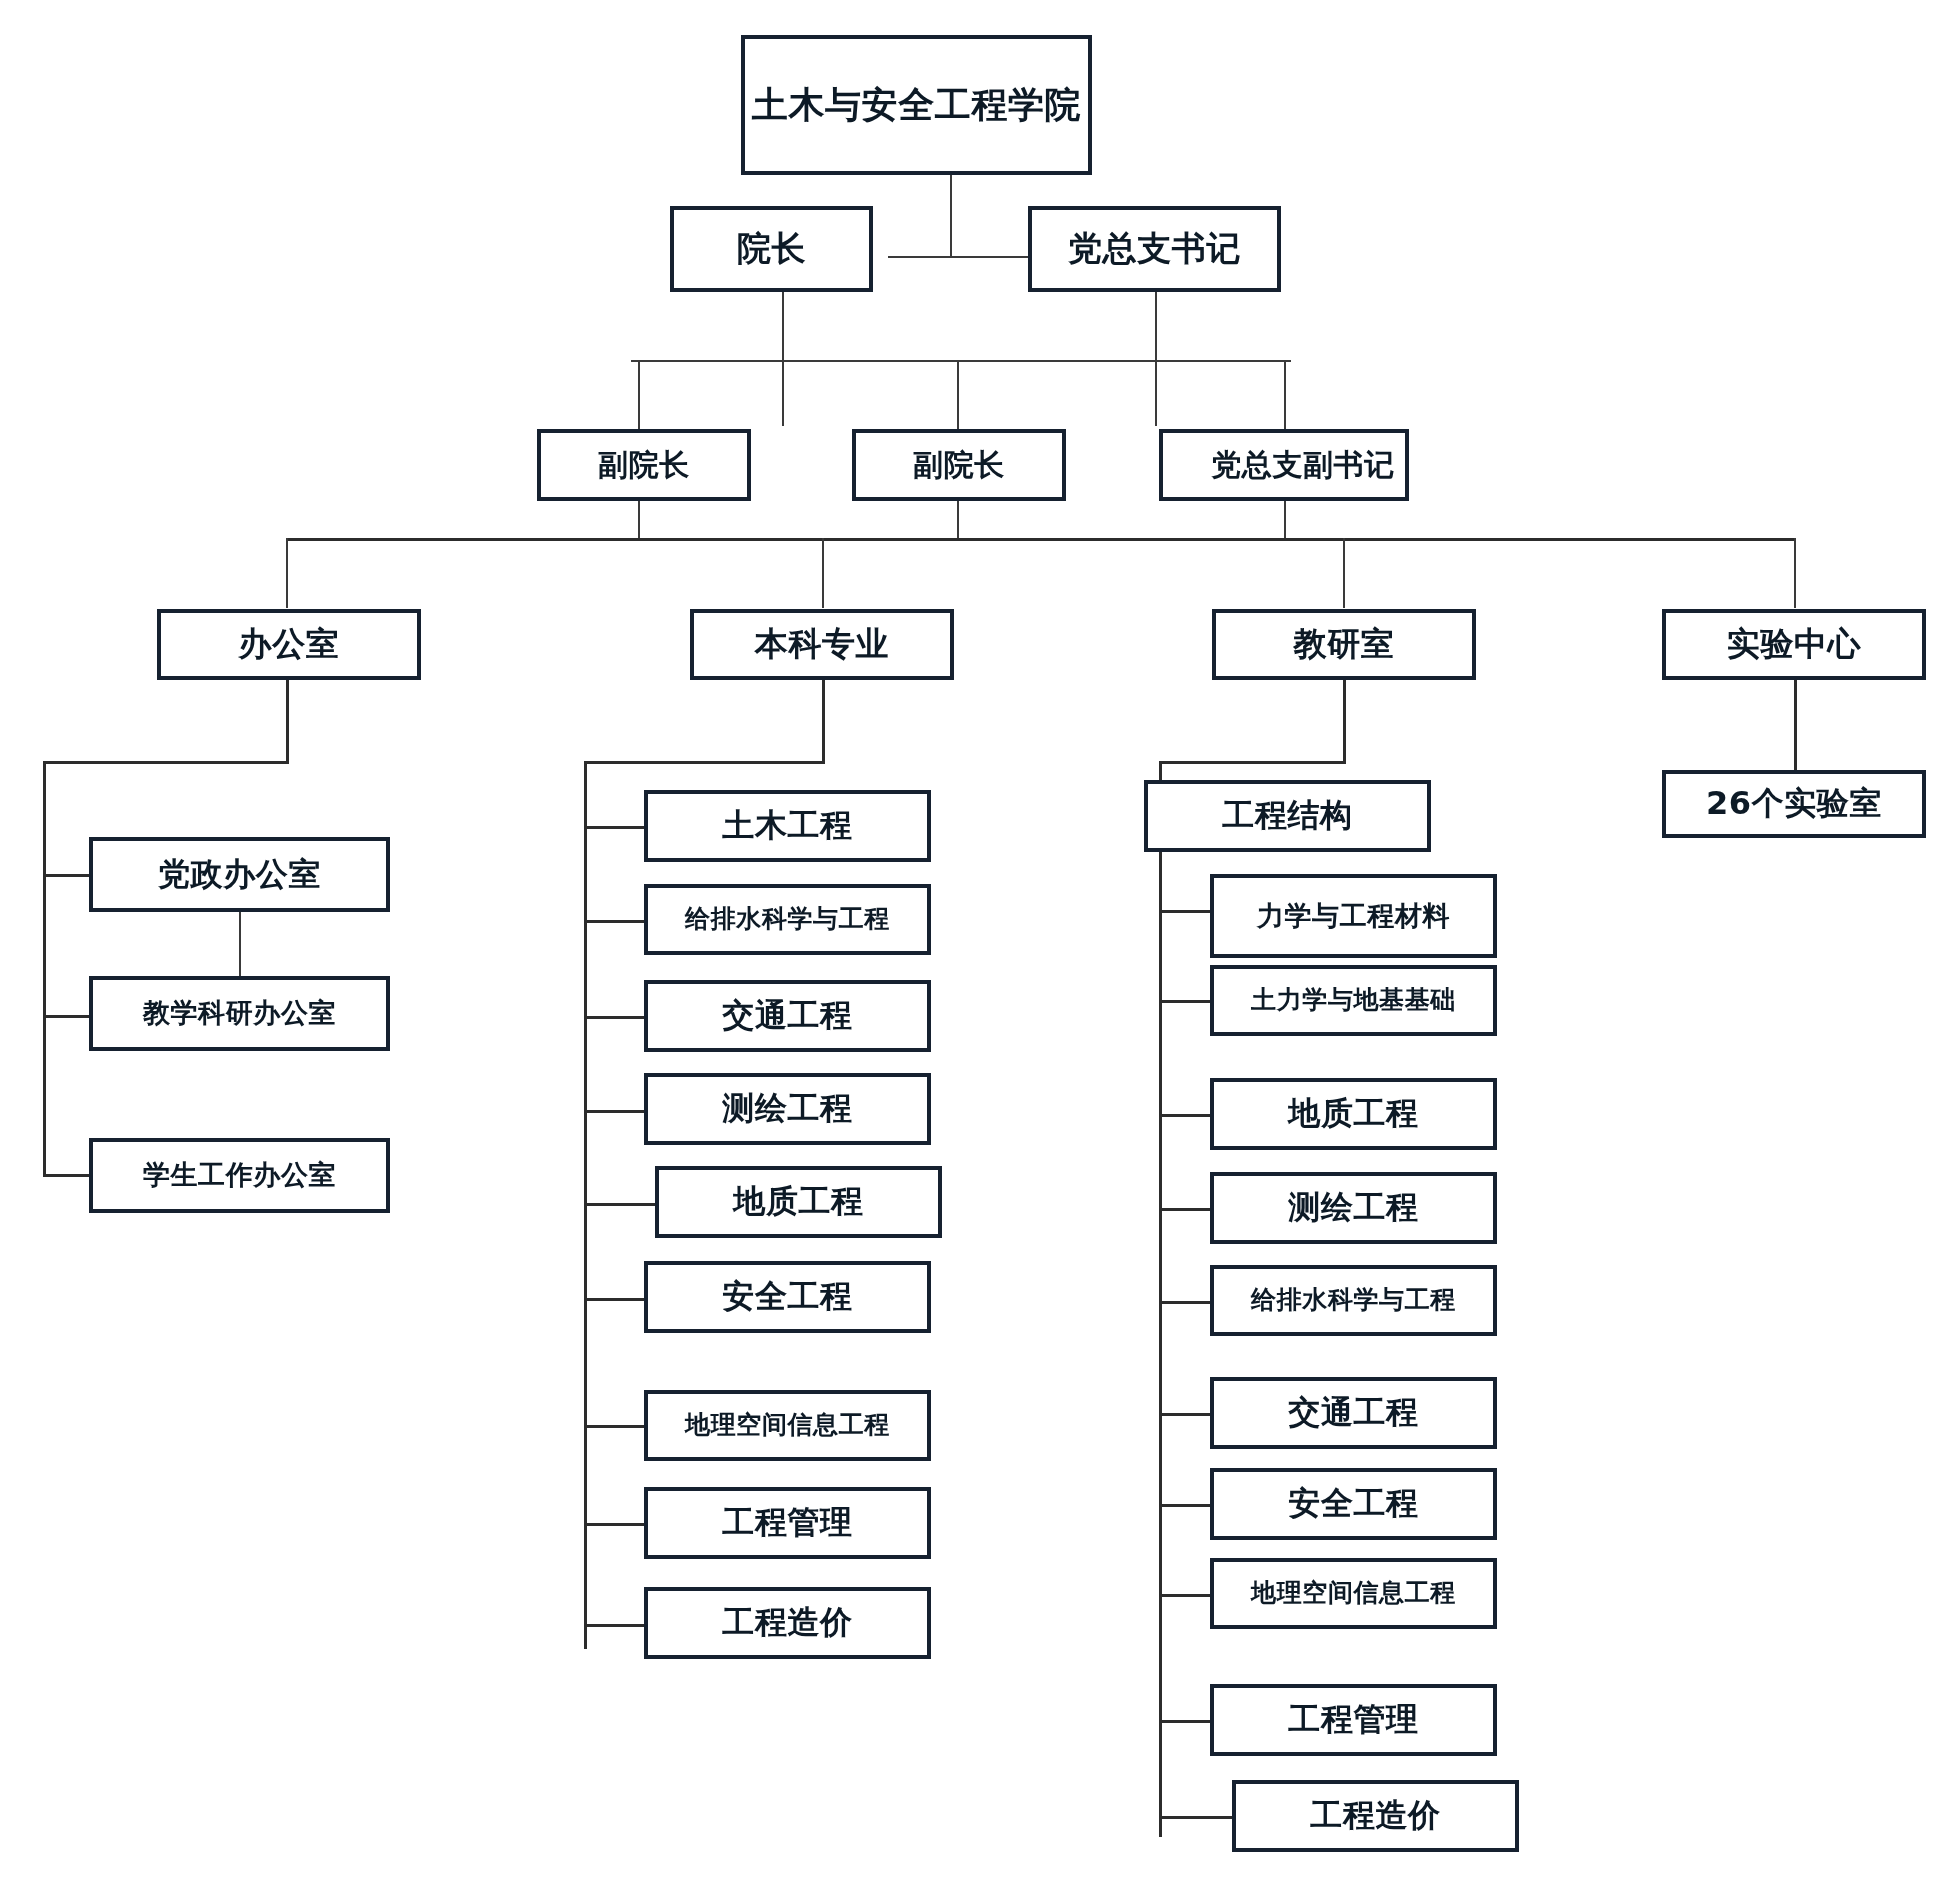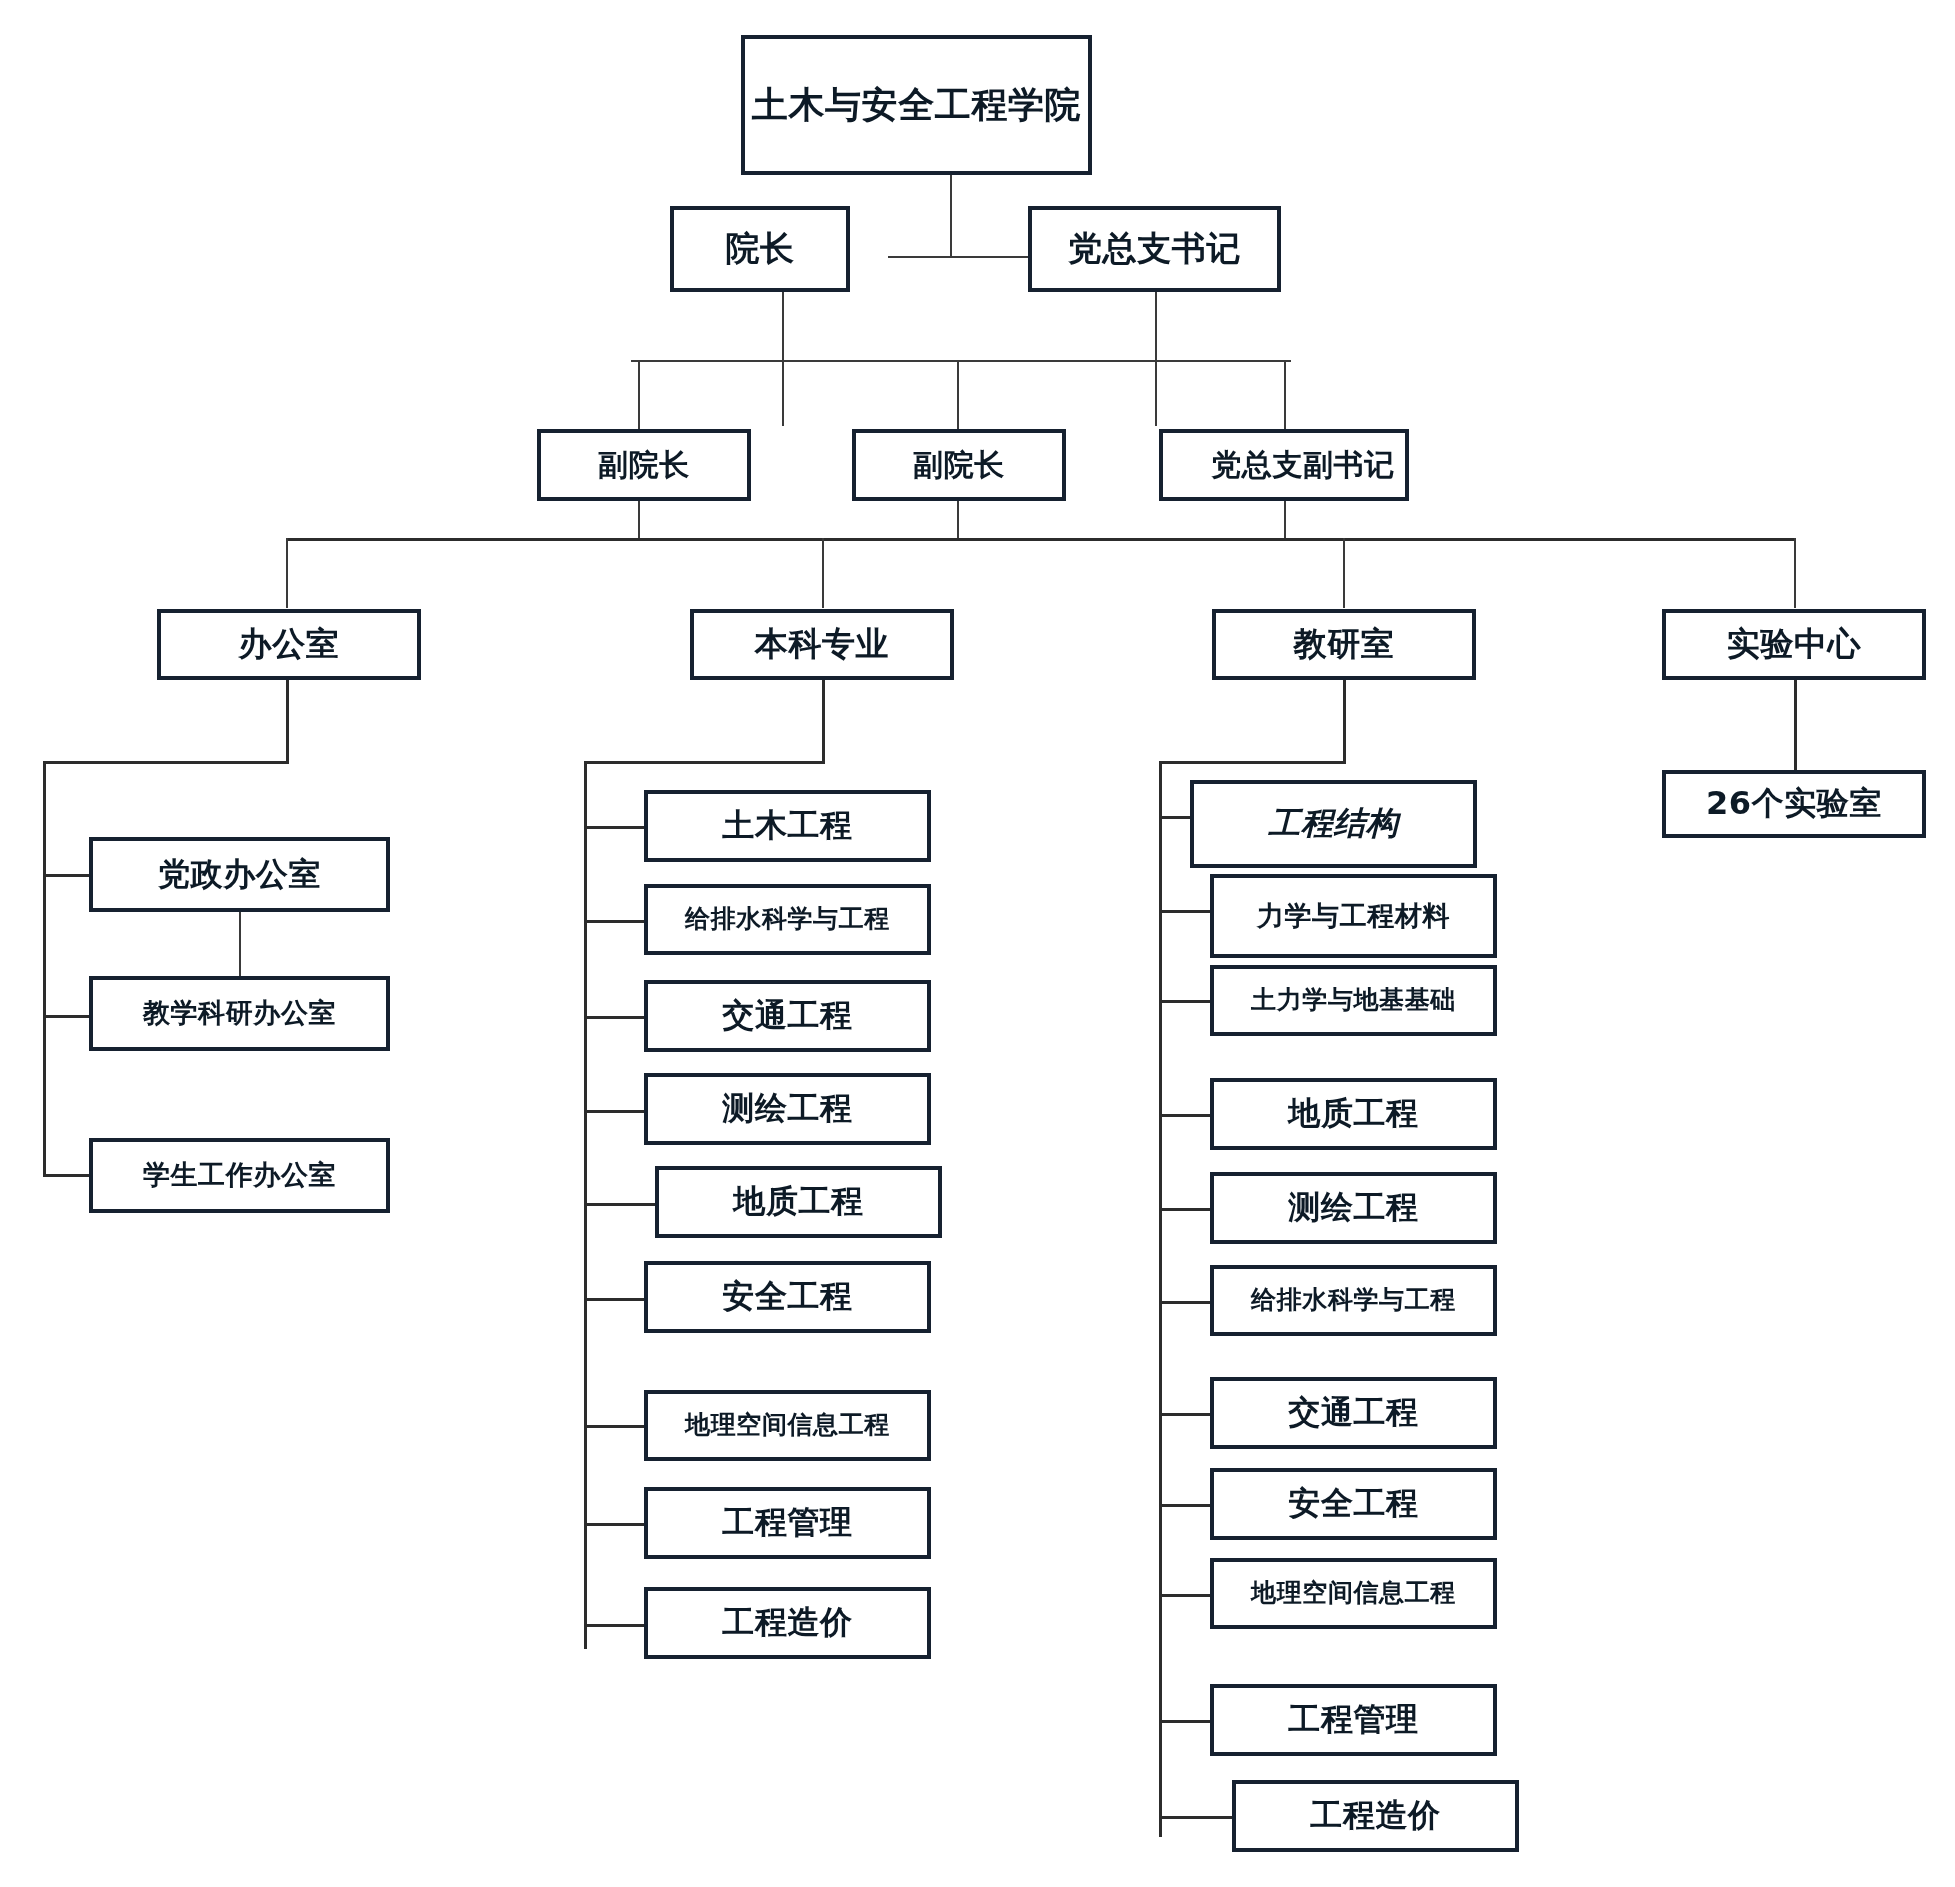--- a/index.html
+++ b/index.html
@@ -99,21 +99,21 @@
   <div class="line lhd" style="left:1159px;top:1594px;width:54px;"></div>
   <div class="line lhd" style="left:1159px;top:1720px;width:54px;"></div>
   <div class="line lhd" style="left:1159px;top:1816px;width:76px;"></div>
 
   <div class="line lvd" style="left:1794px;top:679px;height:91px;"></div>
 
   <div class="node t-root" style="left:741px;top:35px;width:351px;height:140px;text-align:center;">
     <span>土木与安全工程学院</span>
   </div>
 
-  <div class="node t-l2" style="left:670px;top:206px;width:180px;height:86px;">
+  <div class="node t-l2" style="left:670px;top:206px;width:203px;height:86px;">
     <span>院长</span>
   </div>
   <div class="node t-l2" style="left:1028px;top:206px;width:253px;height:86px;">
     <span>党总支书记</span>
   </div>
 
   <div class="node t-l3" style="left:537px;top:429px;width:214px;height:72px;">
     <span>副院长</span>
   </div>
   <div class="node t-l3" style="left:852px;top:429px;width:214px;height:72px;">
@@ -167,21 +167,21 @@
   <div class="node t-xs" style="left:644px;top:1390px;width:287px;height:71px;">
     <span>地理空间信息工程</span>
   </div>
   <div class="node t-big" style="left:644px;top:1487px;width:287px;height:72px;">
     <span>工程管理</span>
   </div>
   <div class="node t-big" style="left:644px;top:1587px;width:287px;height:72px;">
     <span>工程造价</span>
   </div>
 
-  <div class="node t-big" style="left:1190px;top:780px;width:287px;height:88px;font-style:italic;">
+  <div class="node t-big" style="left:1144px;top:780px;width:287px;height:72px;">
     <span>工程结构</span>
   </div>
   <div class="node t-mid" style="left:1210px;top:874px;width:287px;height:84px;">
     <span>力学与工程材料</span>
   </div>
   <div class="node t-xs" style="left:1210px;top:965px;width:287px;height:71px;">
     <span>土力学与地基基础</span>
   </div>
   <div class="node t-big" style="left:1210px;top:1078px;width:287px;height:72px;">
     <span>地质工程</span>

